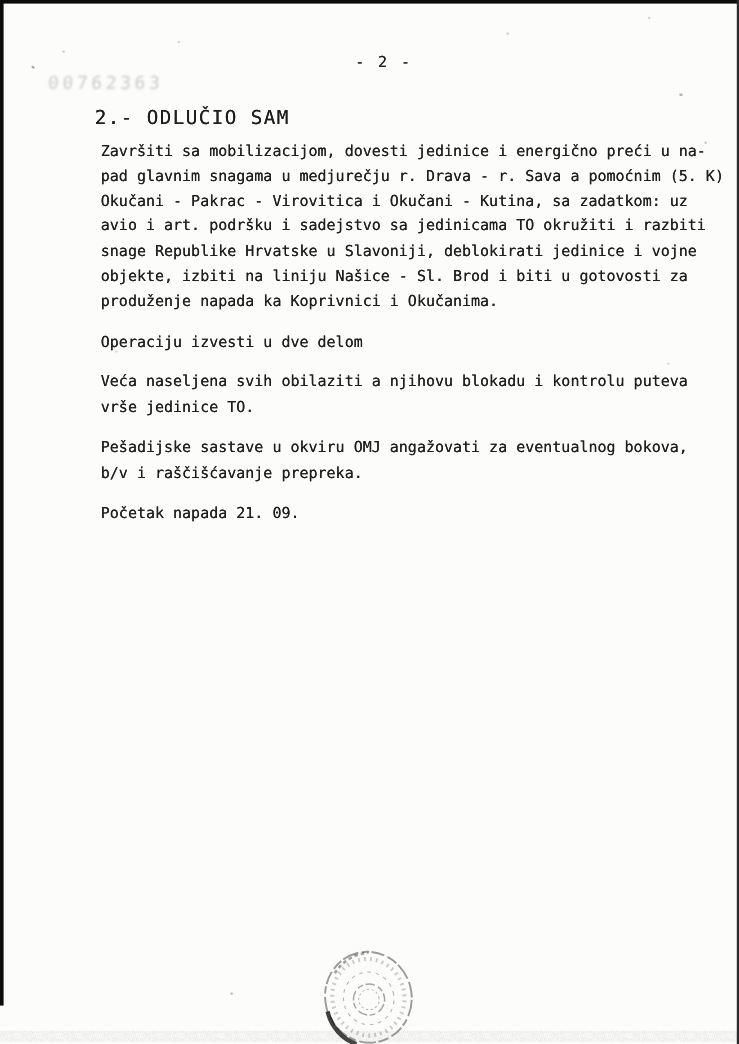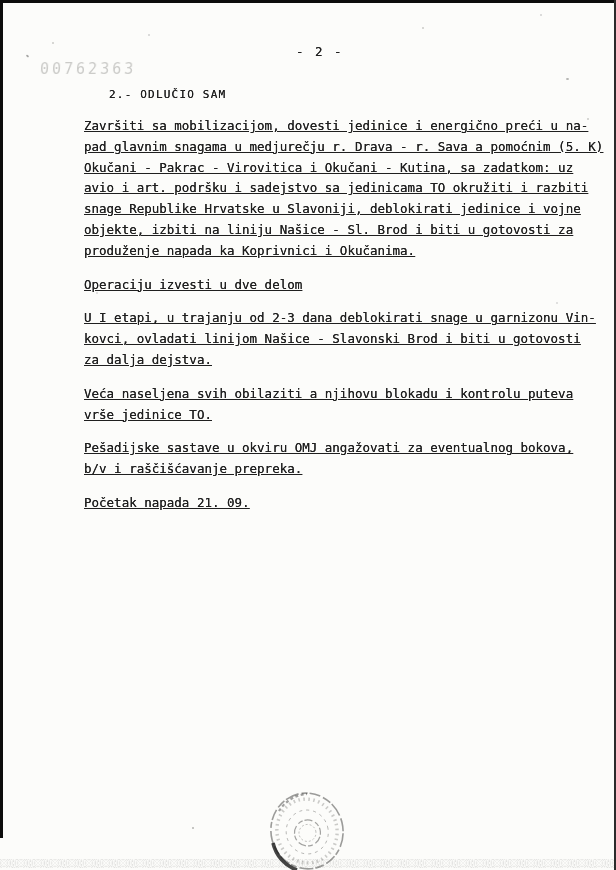--- a/index.html
+++ b/index.html
@@ -31,31 +31,29 @@
   }
 
   .page-num{
     position:absolute;left:296px;top:44px;
     font-size:12.5px;letter-spacing:2px;
     text-shadow:0 0 .4px #333;
   }
 
   .heading{
     position:absolute;left:79px;top:88px;
-    font-size:11px;letter-spacing:1.2px;
+    font-size:16px;letter-spacing:1.2px;
     text-shadow:0 0 .4px #222;
     white-space:pre;
-    margin-left:30px;
   }
 
   .body-text{
     position:absolute;left:84px;top:116px;width:524px;
     font-size:12.5px;line-height:20.8px;
     text-shadow:0 0 .35px #2a2a2a;
-    text-decoration:underline;
   }
   .body-text p{
     margin:0 0 13px 0;
     white-space:pre-wrap;
   }
 
   
   .serials{position:absolute;right:0;top:0;}
 
   
@@ -103,23 +101,20 @@
 
   <div class="body-text">
     <p>Završiti sa mobilizacijom, dovesti jedinice i energično preći u na-
 pad glavnim snagama u medjurečju r. Drava - r. Sava a pomoćnim (5. K)
 Okučani - Pakrac - Virovitica i Okučani - Kutina, sa zadatkom: uz
 avio i art. podršku i sadejstvo sa jedinicama TO okružiti i razbiti
 snage Republike Hrvatske u Slavoniji, deblokirati jedinice i vojne
 objekte, izbiti na liniju Našice - Sl. Brod i biti u gotovosti za
 produženje napada ka Koprivnici i Okučanima.</p>
     <p>Operaciju izvesti u dve delom</p>
-    <p>U I etapi, u trajanju od 2-3 dana deblokirati snage u garnizonu Vin-
-kovci, ovladati linijom Našice - Slavonski Brod i biti u gotovosti
-za dalja dejstva.</p>
     <p>Veća naseljena svih obilaziti a njihovu blokadu i kontrolu puteva
 vrše jedinice TO.</p>
     <p>Pešadijske sastave u okviru OMJ angažovati za eventualnog bokova,
 b/v i raščišćavanje prepreka.</p>
     <p>Početak napada 21. 09.</p>
   </div>
 
   <svg class="seal" viewBox="0 0 88 88" xmlns="http://www.w3.org/2000/svg">
     <g fill="none" stroke="#4a4a48" transform="rotate(-14 44 44)">
       <ellipse cx="44" cy="44" rx="36" ry="38" stroke-width="1.6" stroke-dasharray="9 2 14 3 6 2 11 3" opacity=".55"></ellipse>

